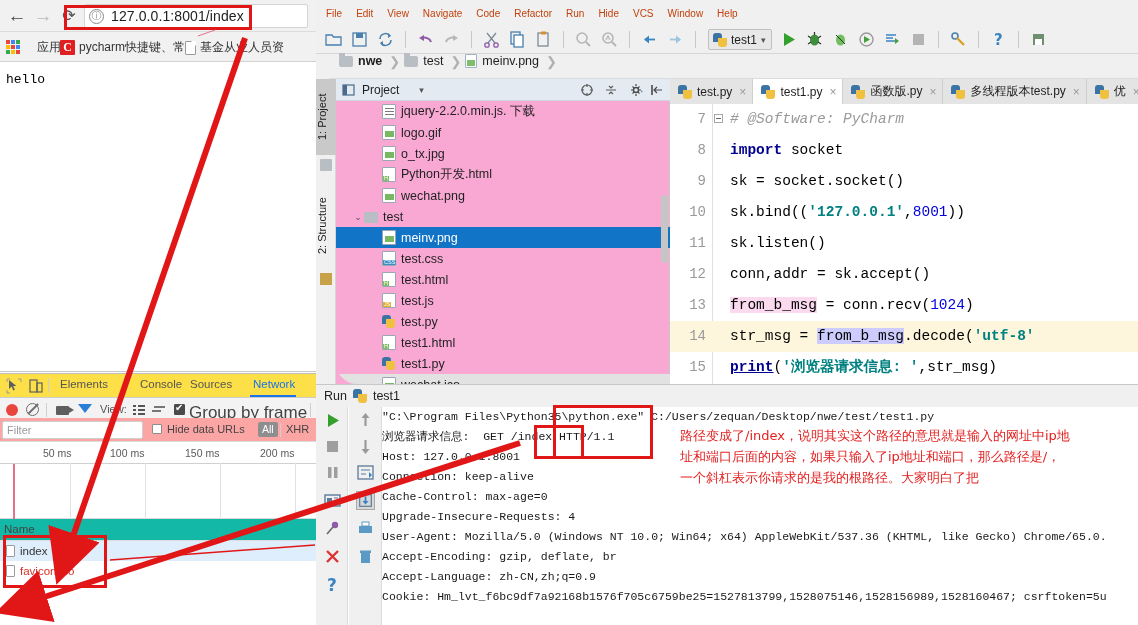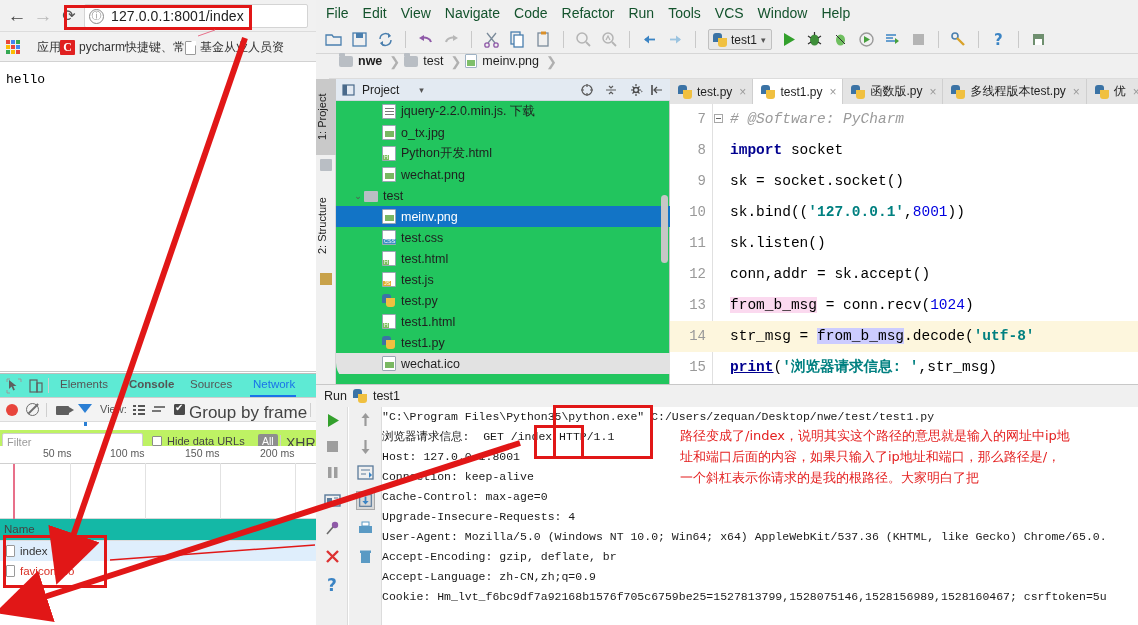--- a/index.html
+++ b/index.html
@@ -37,28 +37,28 @@
   .bm-ico-doc { width:11px; height:14px; border:1px solid #9a9a9a; border-radius:1px; position:relative; background:#fff; }
   .bm-ico-doc:after { content:""; position:absolute; right:-1px; top:-1px; border-width:0 5px 5px 0;
                       border-style:solid; border-color:transparent #fff transparent transparent; }
 
   #page-view { position:absolute; left:0; top:62px; width:316px; height:310px; background:#fff; border-bottom:1px solid #c8c8c8; }
   #page-hello { position:absolute; left:6px; top:10px; font-family:"Liberation Mono", monospace; font-size:13px; color:#000; }
 
   
   #devtools { position:absolute; left:0; top:373px; width:316px; height:252px; background:#fff;
               border-top:1px solid #bdbdbd; font-family:"Liberation Sans", sans-serif; }
-  #dt-tabbar { position:absolute; left:0; top:0; width:316px; height:24px; background:#5eead4; border-bottom:1px solid #cdcdcd;padding-left:22px; }
+  #dt-tabbar { position:absolute; left:0; top:0; width:316px; height:24px; background:#fde047; border-bottom:1px solid #cdcdcd;padding-left:22px; }
   .dt-ico { position:absolute; top:4px; width:16px; height:16px; }
   #dt-inspect { left:6px; }
   #dt-device { left:28px; }
   #dt-sep1 { position:absolute; left:48px; top:4px; width:1px; height:15px; background:#cfcfcf; }
   .dt-tab { position:absolute; top:4px; font-size:11.5px; color:#555; }
   #dt-tab-elements { left:60px; }
-  #dt-tab-console { left:129px;font-weight:bold; }
+  #dt-tab-console { left:140px; }
   #dt-tab-sources { left:190px; }
   #dt-tab-network { left:253px; color:#1a73e8; }
   #dt-tab-underline { position:absolute; left:250px; top:21px; width:46px; height:2px; background:#1a73e8; }
 
   #dt-ctrl { position:absolute; left:0; top:24px; width:316px; height:24px; background:#f3f3f3; border-bottom:1px solid #dcdcdc; }
   #rec-dot { position:absolute; left:6px; top:6px; width:12px; height:12px; border-radius:50%; background:#e8453c; }
   #clear-ico { position:absolute; left:26px; top:5px; width:13px; height:13px; border:1.6px solid #6e6e6e; border-radius:50%; }
   #clear-ico:after { content:""; position:absolute; left:-1px; top:4px; width:14px; height:1.6px; background:#6e6e6e; transform:rotate(-45deg); }
   #dt-sep2 { position:absolute; left:46px; top:5px; width:1px; height:14px; background:#cfcfcf; }
   #cam-ico { position:absolute; left:56px; top:8px; width:13px; height:9px; background:#5f5f5f; border-radius:1px; }
@@ -74,48 +74,48 @@
       linear-gradient(#555,#555) 0 8px/3px 2px no-repeat,
       linear-gradient(#555,#555) 5px 8px/7px 2px no-repeat; }
   #view-wf-ico { position:absolute; left:152px; top:7px; width:14px; height:10px; background:
       linear-gradient(#777,#777) 2px 1px/11px 2px no-repeat,
       linear-gradient(#777,#777) 0 5px/9px 2px no-repeat; }
   #grpframe-chk { position:absolute; left:174px; top:6px; width:11px; height:11px; background:#4a4a4a; border:1px solid #4a4a4a; border-radius:1px; }
   #grpframe-chk:after { content:"✔"; position:absolute; left:0px; top:-3px; color:#fff; font-size:10px; }
   #grpframe-lbl { position:absolute; left:189px; top:5px; font-size:17px; color:#444; white-space:nowrap; }
   #dt-sep3 { position:absolute; left:310px; top:5px; width:1px; height:14px; background:#cfcfcf; }
 
-  #dt-filterbar { position:absolute; left:0; top:56px; width:316px; height:24px; background:#bef264; border-bottom:1px solid #dcdcdc; }
+  #dt-filterbar { position:absolute; left:0; top:44px; width:316px; height:24px; background:#fca5a5; border-bottom:1px solid #dcdcdc; }
   #filter-input { position:absolute; left:2px; top:3px; width:141px; height:18px; background:#fff; border:1px solid #cfcfcf;
                   border-radius:2px; font-size:11px; color:#9a9a9a; padding:1px 4px; line-height:15px; }
   #hide-chk { position:absolute; left:152px; top:6px; width:10px; height:10px; border:1px solid #8d8d8d; background:#fff; border-radius:1px; }
   #hide-lbl { position:absolute; left:167px; top:5px; font-size:11px; color:#444; }
   #all-pill { position:absolute; left:258px; top:4px; padding:0 4px; height:15px; background:#8e8e8e; color:#fff;
               border-radius:2px; font-size:10.5px; line-height:15px; }
   #dt-sep4 { position:absolute; left:280px; top:5px; width:1px; height:14px; background:#cfcfcf; }
-  #xhr-lbl { position:absolute; left:286px; top:5px; font-size:14px; color:#444; }
+  #xhr-lbl { position:absolute; left:286px; top:5px; font-size:11px; color:#444; }
 
   #timeline { position:absolute; left:0; top:72px; width:316px; height:73px; background:#fff; border-bottom:1px solid #d8d8d8; }
   .tl-tick { position:absolute; top:1px; font-size:10.5px; color:#5a5a5a; }
   .tl-vline { position:absolute; top:17px; width:1px; height:56px; background:#e2e2e2; }
   #tl-axis { position:absolute; left:0; top:17px; width:316px; height:1px; background:#d0d0d0; }
   #tl-redbar { position:absolute; left:13px; top:18px; width:1.5px; height:55px; background:#e8708a; }
 
   #nt-header { position:absolute; left:0; top:145px; width:316px; height:22px; background:#14b8a6; border-bottom:1px solid #dcdcdc;text-decoration:underline; }
   #nt-name { position:absolute; left:4px; top:4px; font-size:11.5px; color:#444; }
   .nt-row { position:absolute; left:0; width:316px; height:20px; display:flex; align-items:center; padding-left:6px; gap:5px; font-size:11.5px; }
   #nt-row-index { top:167px; background:#dfeefc; color:#333; }
   #nt-row-favicon { top:187px; background:#fff; color:#d93025; }
   .nt-file-ico { width:9px; height:12px; border:1px solid #9a9a9a; background:#fff; border-radius:1px; flex:0 0 auto; }
 
   
   #pycharm { position:absolute; left:316px; top:0; width:822px; height:625px; background:#f0f0f0;
              font-family:"Liberation Sans", sans-serif; }
   #pc-menubar { position:absolute; left:0; top:0; width:822px; height:26px; background:#f0f0f0; display:flex; align-items:center; padding-left:10px; gap:14px; }
-  .pc-menu { font-size:14px; color:#14532d; }
+  .pc-menu { font-size:10px; color:#c2410c; }
 
   #pc-toolbar { position:absolute; left:0; top:26px; width:822px; height:28px; background:#f0f0f0;
                 border-bottom:1px solid #d6d6d6; display:flex; align-items:center; padding-left:8px; gap:7px; }
   .tb-sep { width:1px; height:17px; background:#c9c9c9; margin:0 3px; }
   .tb-ico { width:19px; height:19px; position:relative; }
   #runcfg { display:flex; align-items:center; gap:4px; height:21px; padding:0 5px 0 4px; background:#e8e8e8;
             border:1px solid #c0c0c0; border-radius:2px; font-size:12px; color:#222; margin-left:2px; }
   .py-ico { width:14px; height:14px; position:relative; display:inline-block; }
   .py-ico:before { content:""; position:absolute; left:0; top:0; width:9px; height:9px; background:#3b73a5; border-radius:3px 3px 0 0; }
   .py-ico:after  { content:""; position:absolute; right:0; bottom:0; width:9px; height:9px; background:#f0c040; border-radius:0 0 3px 3px; }
@@ -132,21 +132,21 @@
 
   
   #pc-strip { position:absolute; left:0; top:79px; width:20px; height:305px; background:#f0f0f0; border-right:1px solid #d6d6d6; }
   .strip-tab { position:absolute; left:0; width:20px; writing-mode:vertical-rl; transform:rotate(180deg);
                font-size:11px; color:#222; text-align:center; padding:4px 0; }
   #strip-project { top:0; height:76px; background:#c9c9c9; }
   #strip-structure { top:104px; height:86px; }
   .strip-sq { position:absolute; left:4px; width:12px; height:12px; }
 
   
-  #pc-project { position:absolute; left:20px; top:79px; width:334px; height:305px; background:#22c55e; border-right:1px solid #c8c8c8; }
+  #pc-project { position:absolute; left:20px; top:79px; width:334px; height:305px; background:#f9a8d4; border-right:1px solid #c8c8c8; }
   #pp-header { position:absolute; left:0; top:0; width:334px; height:22px; background:#e3eaf2; border-bottom:1px solid #cfd6dd; display:flex; align-items:center; padding:0 6px; }
   #pp-title { font-size:12px; color:#1f1f1f; margin-left:6px; }
   #pp-caret { margin-left:20px; font-size:9px; color:#555; }
   .pp-hdr-ico { position:absolute; top:4px; width:14px; height:14px; }
   #pp-ico-target { right:76px; }
   #pp-ico-collapse { right:52px; }
   #pp-ico-gear { right:26px; }
   #pp-ico-hide { right:6px; }
   #pp-list { position:absolute; left:0; top:22px; width:390px; height:283px; overflow:hidden;border-radius:21px; }
   .pp-row { height:21px; display:flex; align-items:center; font-size:12.5px; color:#1f1f1f; white-space:nowrap; }
@@ -323,21 +323,21 @@
 <div id="pycharm">
 
   <div id="pc-menubar">
     <div class="pc-menu">File</div>
     <div class="pc-menu">Edit</div>
     <div class="pc-menu">View</div>
     <div class="pc-menu">Navigate</div>
     <div class="pc-menu">Code</div>
     <div class="pc-menu">Refactor</div>
     <div class="pc-menu">Run</div>
-    <div class="pc-menu">Tools</div>
+    <div class="pc-menu">Hide</div>
     <div class="pc-menu">VCS</div>
     <div class="pc-menu">Window</div>
     <div class="pc-menu">Help</div>
   </div>
 
   <div id="pc-toolbar">
     <svg class="tb-ico" viewBox="0 0 19 19">
         <path d="M2 5h6l1.5 2H17v8H2z" fill="none" stroke="#4a7fae" stroke-width="1.3"></path>
       </svg>
     <svg class="tb-ico" viewBox="0 0 19 19">
@@ -485,20 +485,26 @@
           <path d="M2 2v10" stroke="#4a4a4a" stroke-width="1.6"></path>
           <path d="M12 7H5M7 4L4 7l3 3" stroke="#4a4a4a" stroke-width="1.2" fill="none"></path>
         </svg>
     </div>
     <div id="pp-list">
         <div class="pp-row">
           <span class="ind" style="width:34px"></span>
           <span class="pp-arrow"></span>
           <span class="fi fi-doc fi-txt"></span>
           <span>jquery-2.2.0.min.js. 下载</span>
+        </div>
+        <div class="pp-row">
+          <span class="ind" style="width:34px"></span>
+          <span class="pp-arrow"></span>
+          <span class="fi fi-doc fi-img"></span>
+          <span>logo.gif</span>
         </div>
         <div class="pp-row">
           <span class="ind" style="width:34px"></span>
           <span class="pp-arrow"></span>
           <span class="fi fi-doc fi-img"></span>
           <span>o_tx.jpg</span>
         </div>
         <div class="pp-row">
           <span class="ind" style="width:34px"></span>
           <span class="pp-arrow"></span>

